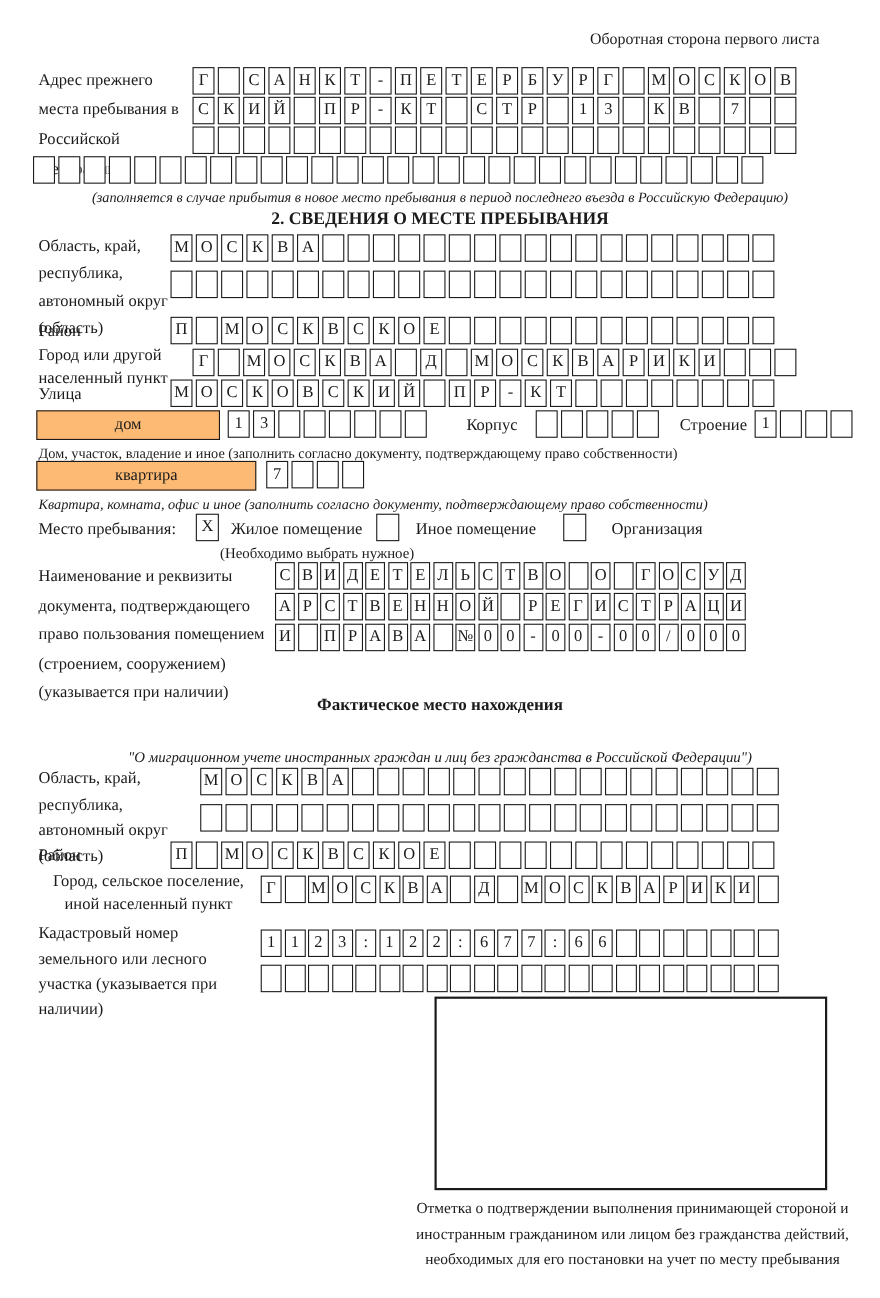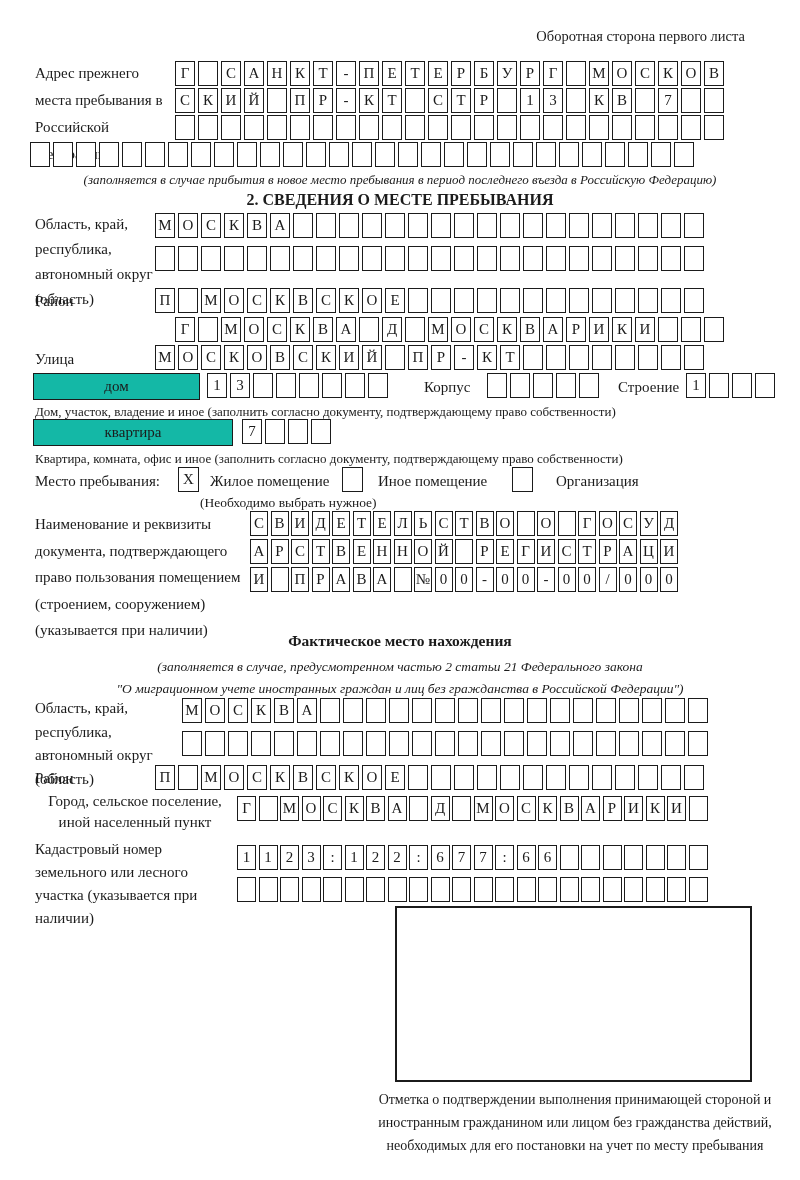--- a/index.html
+++ b/index.html
@@ -17,21 +17,21 @@
   .boxrow { display:flex; }
   .cell {
     width:20px; height:25px; border:1.5px solid #1b1b1b; margin-right:3px;
     display:flex; align-items:center; justify-content:center;
     font-size:15px; line-height:1; background:#fff; flex:0 0 auto;
   }
   .narrow .cell { width:18px; margin-right:2.5px; }
   .tight  .cell { width:19px; margin-right:2.5px; }
   .typebox {
     border:1.5px solid #1b1b1b; display:flex; align-items:center; justify-content:center;
-    font-size:15px; background:#14b8a6;
+    font-size:15px; background:#fdba74;
   }
   .checkbox {
     width:21px; height:25px; border:1.5px solid #1b1b1b; display:flex;
     align-items:center; justify-content:center; font-size:15px; background:#fff;
   }
   .bigbox { border:2px solid #1b1b1b; background:#fff; }
 </style>
 </head>
 <body>
 
@@ -228,20 +228,21 @@
       <div class="cell"></div>
       <div class="cell"></div>
       <div class="cell"></div>
       <div class="cell"></div>
       <div class="cell"></div>
       <div class="cell"></div>
       <div class="cell"></div>
       <div class="cell"></div>
     </div>
 
+  <div class="abs lbl" style="left:35px; top:313px; width:145px; line-height:21px;">Город или другой населенный пункт</div>
   <div class="abs boxrow" style="left:175px; top:317px;">
       <div class="cell">Г</div>
       <div class="cell"></div>
       <div class="cell">М</div>
       <div class="cell">О</div>
       <div class="cell">С</div>
       <div class="cell">К</div>
       <div class="cell">В</div>
       <div class="cell">А</div>
       <div class="cell"></div>
@@ -318,21 +319,21 @@
     </div>
   <div class="abs cap" style="left:35px; top:403px; width:720px;">Дом, участок, владение и иное (заполнить согласно документу, подтверждающему право собственности)</div>
 
   <div class="abs typebox" style="left:33px; top:419px; width:200px; height:27px;">квартира</div>
   <div class="abs boxrow" style="left:242px; top:419px;">
       <div class="cell">7</div>
       <div class="cell"></div>
       <div class="cell"></div>
       <div class="cell"></div>
     </div>
-  <div class="abs cap" style="left:35px; top:450px; width:720px;">Квартира, комната, офис и иное (заполнить согласно документу, подтверждающему право собственности)</div>
+  <div class="abs cap" style="left:35px; top:450px; width:720px;font-style:italic;">Квартира, комната, офис и иное (заполнить согласно документу, подтверждающему право собственности)</div>
 
   <div class="abs lbl" style="left:35px; top:469px;">Место пребывания:</div>
   <div class="abs checkbox" style="left:178px; top:467px;">X</div>
   <div class="abs lbl" style="left:210px; top:469px;">Жилое помещение</div>
   <div class="abs checkbox" style="left:342px; top:467px;"></div>
   <div class="abs lbl" style="left:378px; top:469px;">Иное помещение</div>
   <div class="abs checkbox" style="left:512px; top:467px;"></div>
   <div class="abs lbl" style="left:556px; top:469px;">Организация</div>
   <div class="abs cap" style="left:200px; top:494px; font-size:13.5px;">(Необходимо выбрать нужное)</div>
 
@@ -401,21 +402,20 @@
       <div class="cell">-</div>
       <div class="cell">0</div>
       <div class="cell">0</div>
       <div class="cell">/</div>
       <div class="cell">0</div>
       <div class="cell">0</div>
       <div class="cell">0</div>
     </div>
 
   <div class="abs sec-title" style="left:0; top:632px; font-size:15.5px;">Фактическое место нахождения</div>
-  <div class="abs cap cap-center" style="left:0; top:658px; font-size:13.5px;">(заполняется в случае, предусмотренном частью 2 статьи 21 Федерального закона</div>
   <div class="abs cap cap-center" style="left:0; top:680px; font-size:13.5px;">"О миграционном учете иностранных граждан и лиц без гражданства в Российской Федерации")</div>
 
   <div class="abs lbl" style="left:35px; top:697px; width:150px; line-height:23.5px;">Область, край, республика, автономный округ (область)</div>
   <div class="abs boxrow" style="left:182px; top:698px;">
       <div class="cell">М</div>
       <div class="cell">О</div>
       <div class="cell">С</div>
       <div class="cell">К</div>
       <div class="cell">В</div>
       <div class="cell">А</div>

